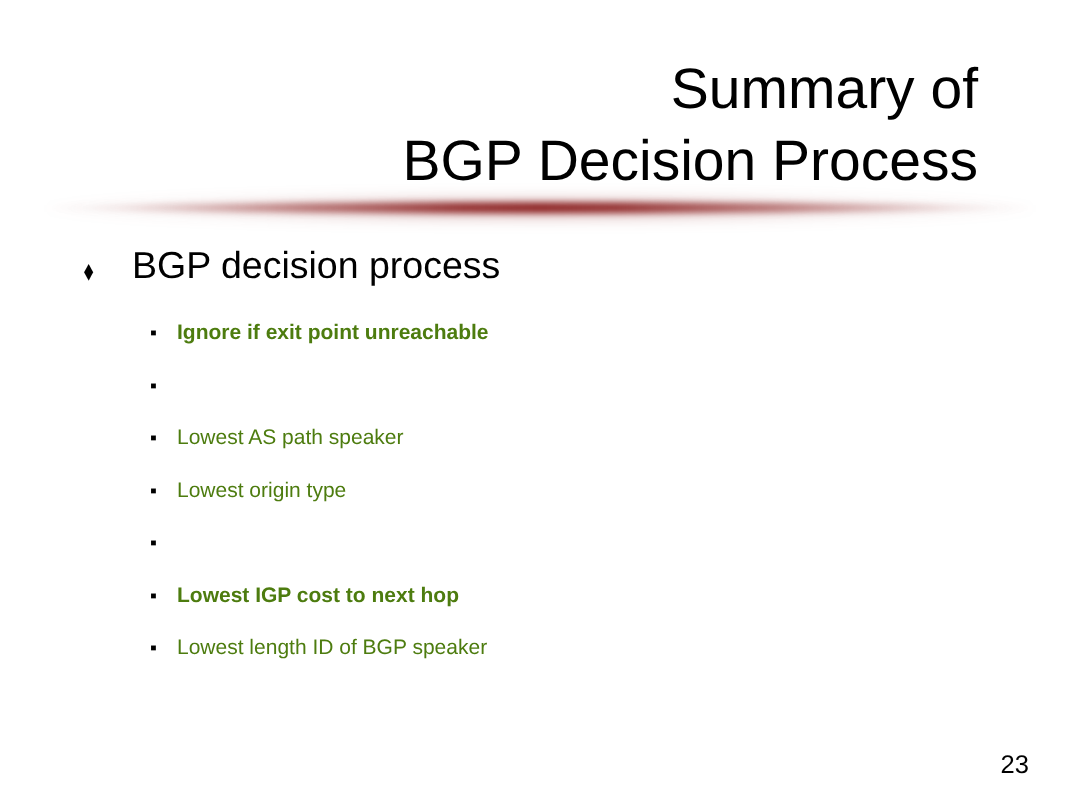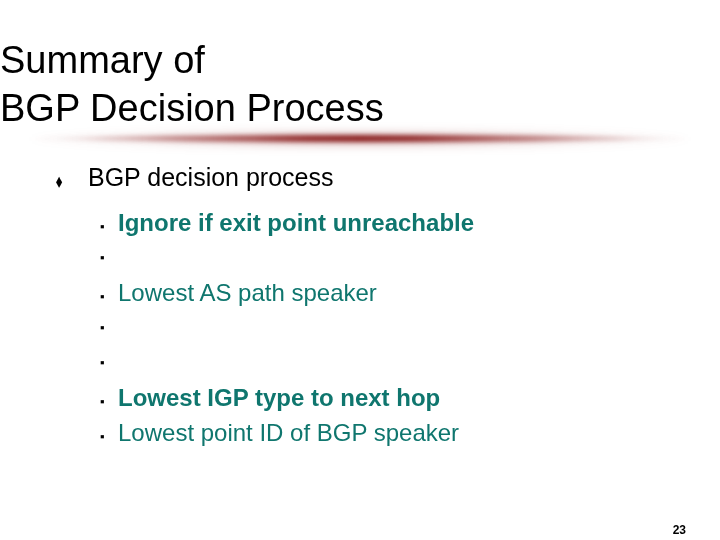--- a/index.html
+++ b/index.html
@@ -22,21 +22,21 @@
     overflow: hidden;
     margin: 0 auto;
   }
 
   
   .title-block {
     position: absolute;
     left: 0;
     top: 36px;
     width: 652px;
-    text-align: left;
+    text-align: right;
   }
 
   .title-line {
     display: block;
     font-family: "Liberation Sans", sans-serif;
     font-size: 38px;
     font-weight: 400;
     line-height: 48px;
     color: #000000;
     letter-spacing: 0px;
@@ -142,38 +142,38 @@
     flex: 0 0 auto;
     width: 18px;
     font-size: 13px;
     line-height: 35px;
     color: #000000;
     display: inline-block;
   }
 
   .bullet-l2 .label {
     flex: 1 1 auto;
-    font-size: 24px;
+    font-size: 14px;
     font-weight: 400;
     line-height: 35px;
-    color: #0f766e;
+    color: #4d7c0f;
     white-space: nowrap;
   }
 
   .bullet-l2 .label.is-bold {
     font-weight: 700;
   }
 
   
   .page-number {
     position: absolute;
     right: 34px;
-    bottom: 2px;
-    font-size: 12px;
-    font-weight: 700;
+    bottom: 22px;
+    font-size: 17px;
+    font-weight: 400;
     line-height: 16px;
     color: #000000;
   }
 </style>
 </head>
 <body>
 
 <div id="slide">
 
   <div class="title-block">
@@ -204,34 +204,35 @@
         <span class="marker">▪</span>
       </li>
 
       <li class="bullet-l2">
         <span class="marker">▪</span>
         <span class="label">Lowest AS path speaker</span>
       </li>
 
       <li class="bullet-l2">
         <span class="marker">▪</span>
-      </li>
-
-      <li class="bullet-l2">
-        <span class="marker">▪</span>
-      </li>
-
-      <li class="bullet-l2">
-        <span class="marker">▪</span>
-        <span class="label is-bold">Lowest IGP type to next hop</span>
-      </li>
-
-      <li class="bullet-l2">
-        <span class="marker">▪</span>
-        <span class="label">Lowest point ID of BGP speaker</span>
+        <span class="label">Lowest origin type</span>
+      </li>
+
+      <li class="bullet-l2">
+        <span class="marker">▪</span>
+      </li>
+
+      <li class="bullet-l2">
+        <span class="marker">▪</span>
+        <span class="label is-bold">Lowest IGP cost to next hop</span>
+      </li>
+
+      <li class="bullet-l2">
+        <span class="marker">▪</span>
+        <span class="label">Lowest length ID of BGP speaker</span>
       </li>
 
     </ul>
   </div>
 
   <div class="page-number">23</div>
 
 </div>
 
 </body></html>

